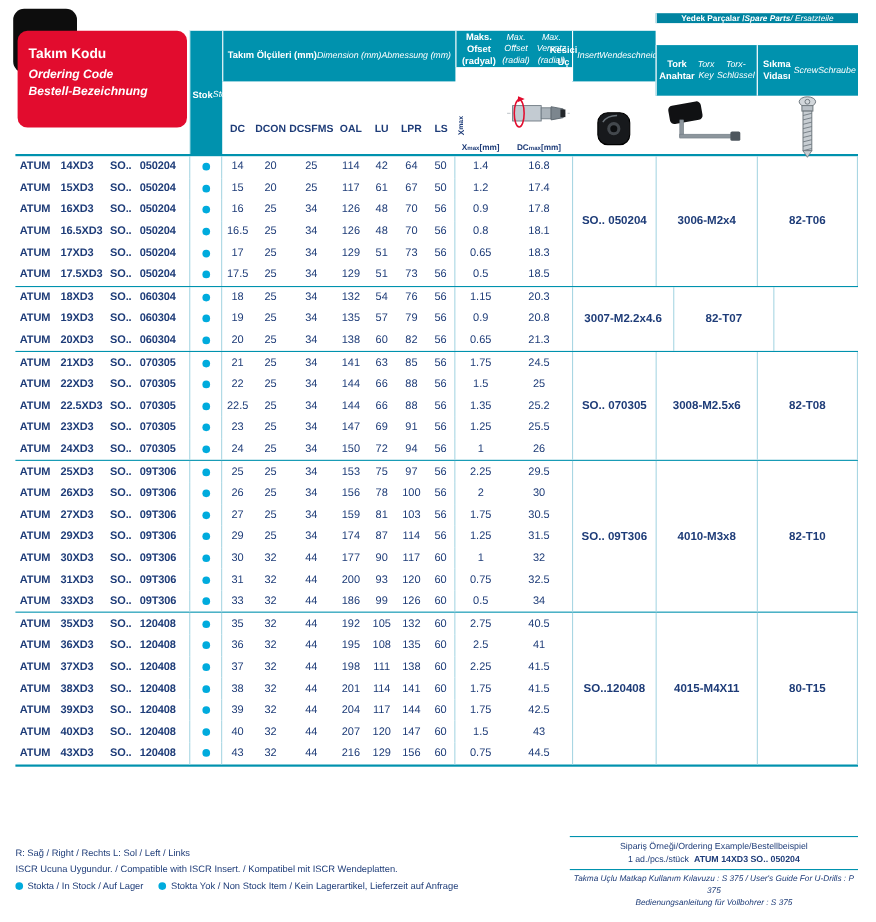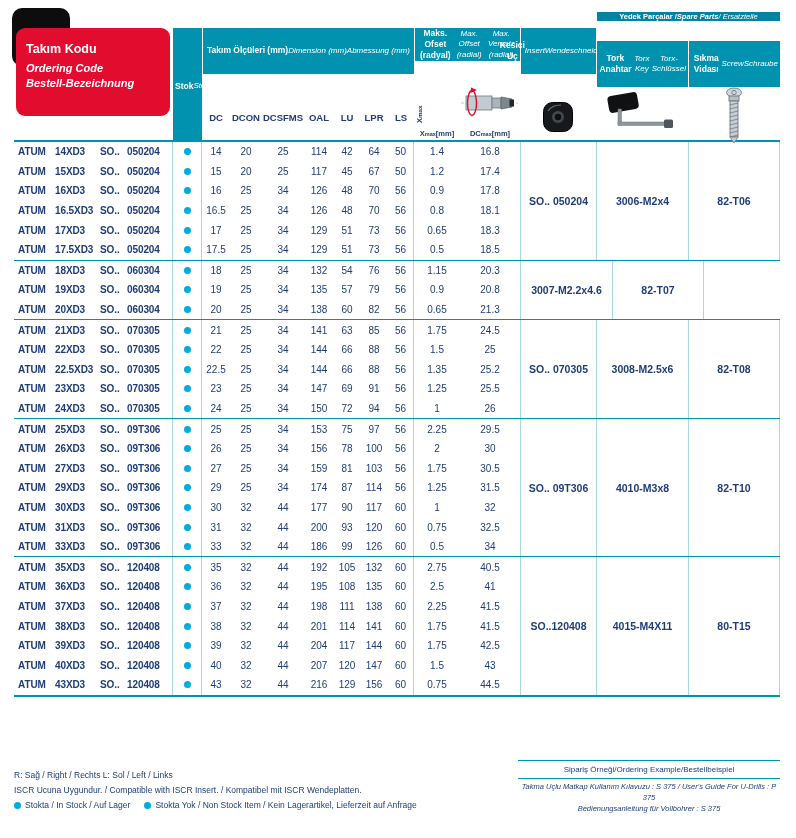--- a/index.html
+++ b/index.html
@@ -289,21 +289,21 @@
       <span class="p2">SO..</span>
       <span class="p3">050204</span>
     </div>
     <div class="c w-stock stock-cell">
               <span class="dot"></span>
             </div>
     <div class="c w-dc">15</div>
     <div class="c w-dcon">20</div>
     <div class="c w-dcsfms">25</div>
     <div class="c w-oal">117</div>
-    <div class="c w-lu">45</div>
+    <div class="c w-lu">61</div>
     <div class="c w-lpr">67</div>
     <div class="c w-ls brd-r">50</div>
     <div class="c w-xmax">1.2</div>
     <div class="c w-dcmax">17.4</div>
   </div>
           <div class="row">
     <div class="c code w-code">
       <span class="p0">ATUM</span>
       <span class="p1">16XD3</span>
       <span class="p2">SO..</span>
@@ -861,17 +861,20 @@
 <div class="footer">
   <div class="f-left">
     <div class="f-line">R: Sağ / Right / Rechts    L: Sol / Left / Links</div>
     <div class="f-line">ISCR Ucuna Uygundur. / Compatible with ISCR Insert. / Kompatibel mit ISCR Wendeplatten.</div>
     <div class="f-line">
       <span class="dot"></span><span>Stokta / In Stock / Auf Lager</span><span class="dot dot2"></span><span>Stokta Yok / Non Stock Item / Kein Lagerartikel, Lieferzeit auf Anfrage</span>
     </div>
   </div>
   <div class="f-right">
     <div>Sipariş Örneği/Ordering Example/Bestellbeispiel</div>
+    <div>
+      <span>1 ad./pcs./stück</span>&nbsp;&nbsp;<span class="bold">ATUM 14XD3 SO.. 050204</span>
+    </div>
     <div class="f-divider"></div>
     <div class="ital">Takma Uçlu Matkap Kullanım Kılavuzu : S 375 / User's Guide For U-Drills : P 375</div>
     <div class="ital">Bedienungsanleitung für Vollbohrer : S 375</div>
   </div>
 </div>
 
 </body></html>

